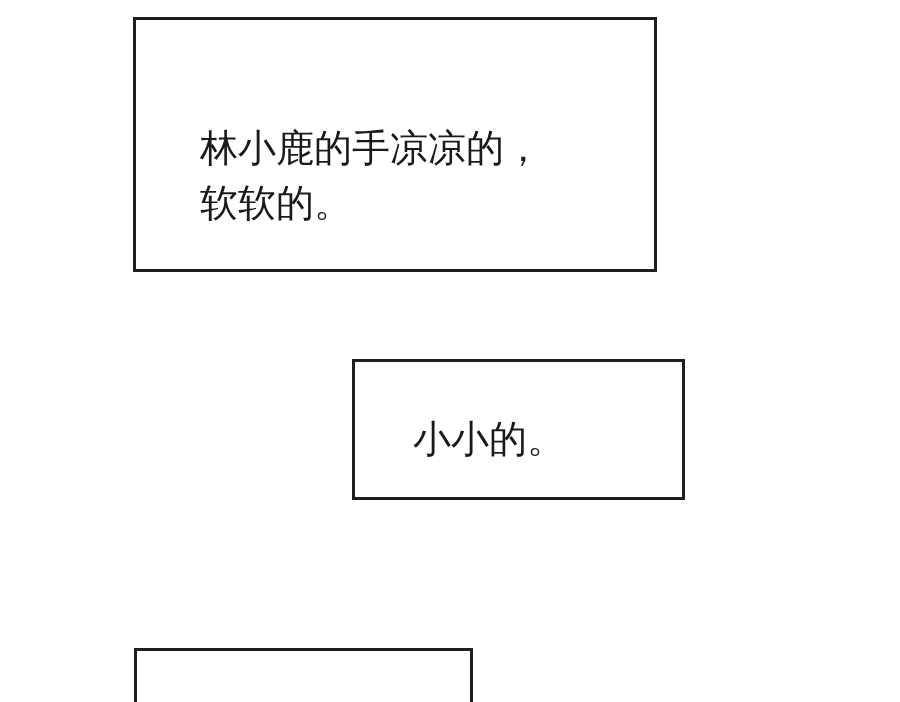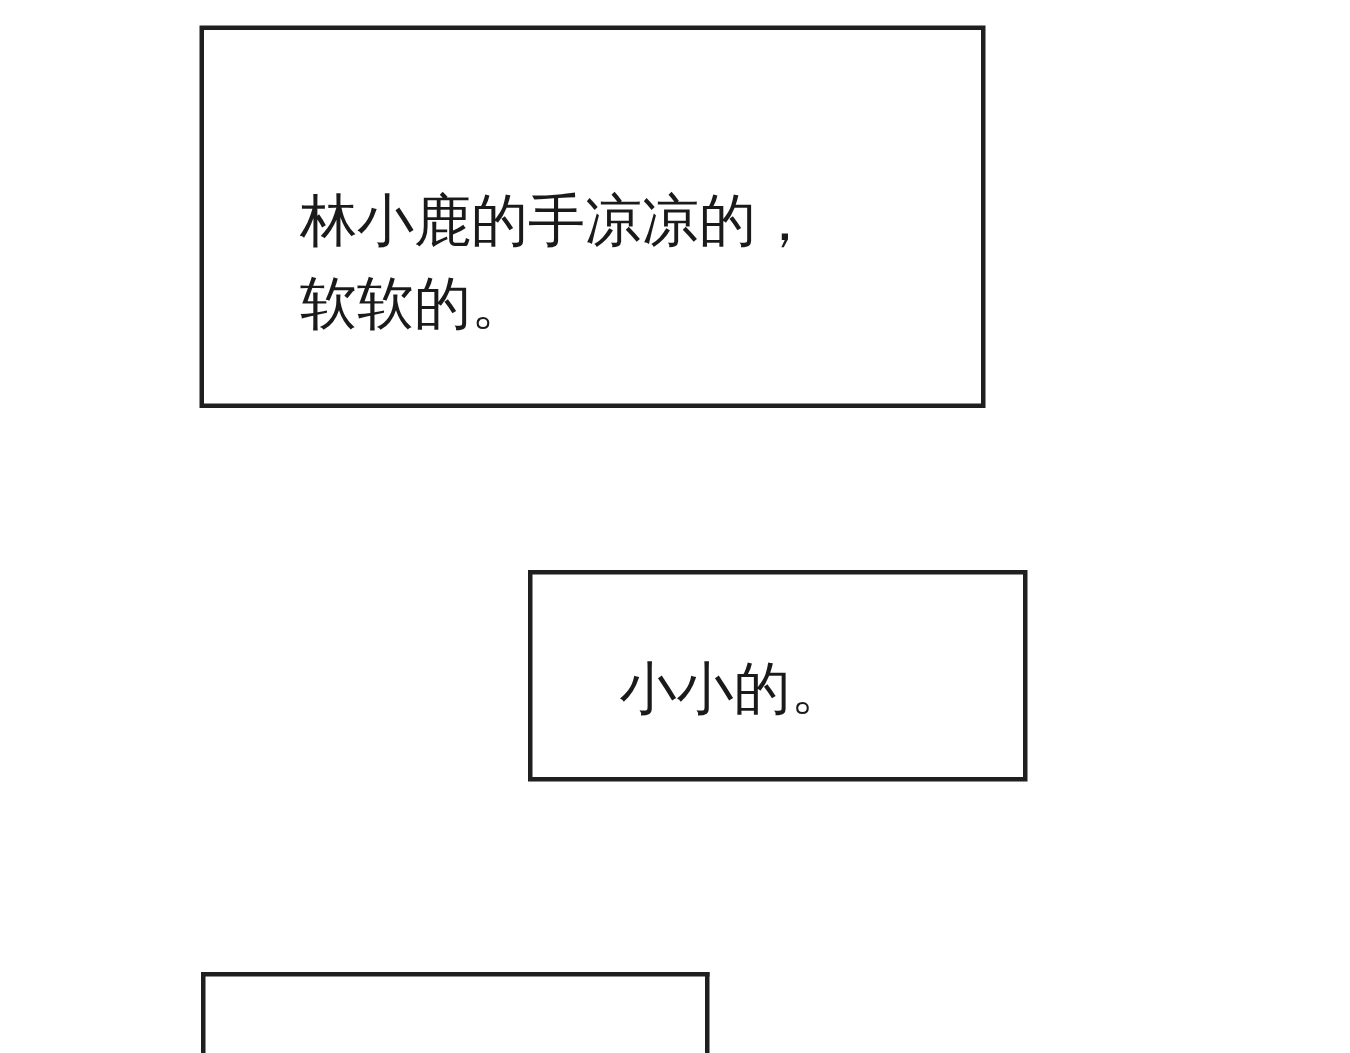--- a/index.html
+++ b/index.html
@@ -33,21 +33,21 @@
   .panel-1 {
     left: 133px;
     top: 17px;
     width: 524px;
     height: 255px;
   }
 
   
   .panel-2 {
     left: 352px;
-    top: 380px;
+    top: 359px;
     width: 333px;
     height: 141px;
     padding-left: 36px;
   }
 
   
   .panel-3 {
     left: 134px;
     top: 648px;
     width: 339px;

